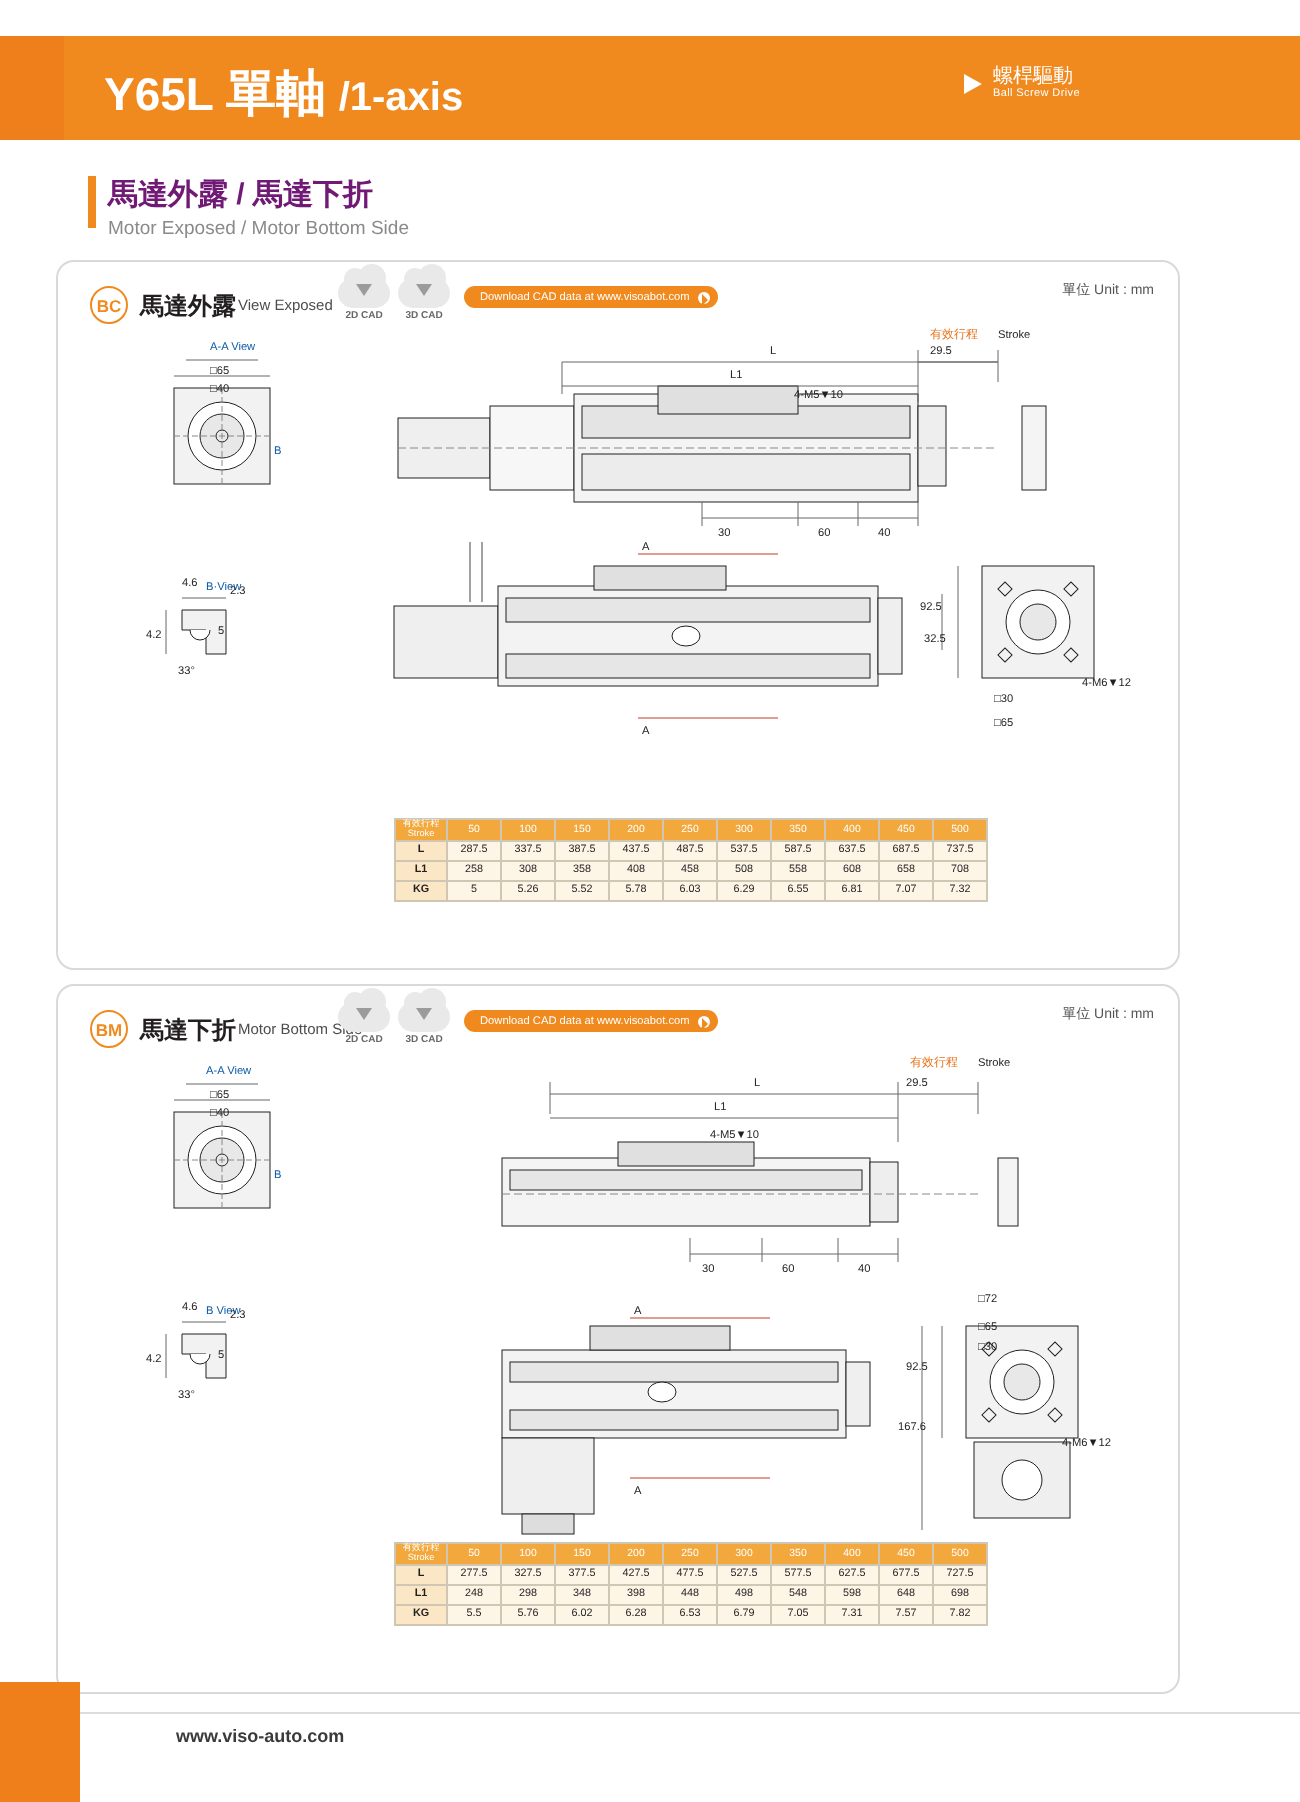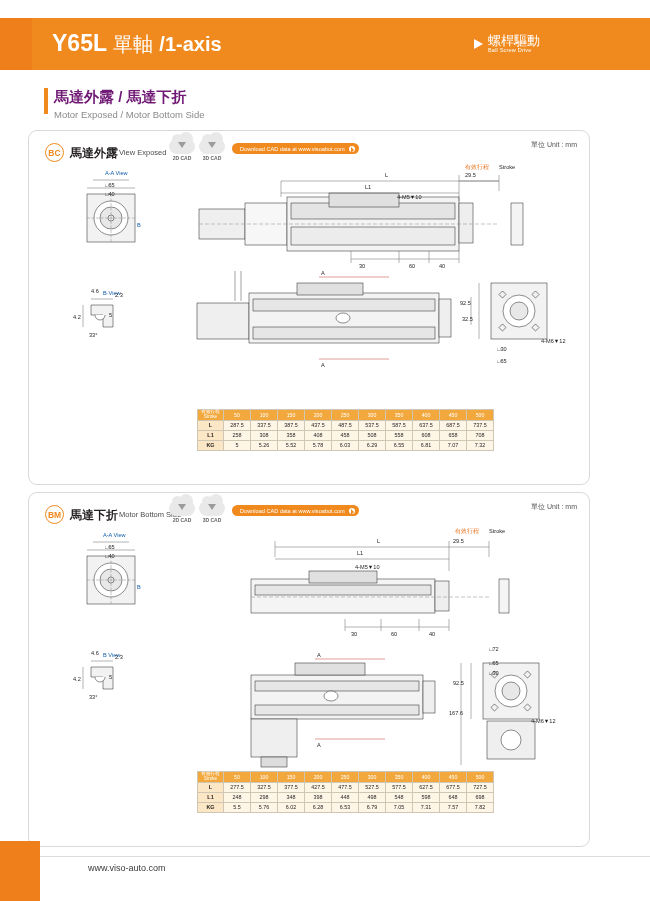--- a/index.html
+++ b/index.html
@@ -19,29 +19,29 @@
   }
   .header-left-block {
     position:absolute; left:0; top:18px; width:32px; height:52px;
     background:#ef7f1a;
   }
   .header-title {
     position:absolute; left:52px; top:30px;
     font-size:23px; font-weight:bold; color:#ffffff; letter-spacing:0px;
   }
   .header-title .model { font-weight:bold; }
-  .header-title .zh { font-weight:normal; font-size:20px; }
+  .header-title .zh { font-weight:bold; font-size:25px; }
   .header-title .ax { font-weight:bold; font-size:20px; }
   .header-right {
     position:absolute; right:110px; top:34px;
     display:flex; align-items:center; gap:5px;
   }
   .tri { width:0;height:0;border-left:9px solid #ffffff;border-top:5px solid transparent;border-bottom:5px solid transparent; }
   .hr-txt { color:#fff; line-height:1.05; }
-  .hr-txt .l1 { font-size:13px; }
+  .hr-txt .l1 { font-size:10px; }
   .hr-txt .l2 { font-size:5.5px; letter-spacing:.2px; }
 
   
   .sec-bar { position:absolute; left:44px; top:88px; width:4px; height:26px; background:#f08a1e; }
   .sec-zh { position:absolute; left:54px; top:88px; font-size:15px; font-weight:bold; color:#701a75; }
   .sec-en { position:absolute; left:54px; top:109px; font-size:9.5px; color:#8a8a8a; }
 
   
   .panel {
     position:absolute; left:28px; width:562px;
@@ -90,21 +90,21 @@
   .spec { position:absolute; border-collapse:collapse; font-size:5.4px; }
   .spec td, .spec th { border:0.5px solid #cfc7b4; text-align:center; height:10px; padding:0 1px; font-weight:normal; }
   .spec .hdr { background:#f2a83c; color:#fff; font-size:5.2px; }
   .spec .rowlbl { background:#fbe7c5; font-weight:bold; width:26px; }
   .spec .cell { background:#fdf5e6; width:27px; }
   .spec .sthead { background:#f2a83c; color:#fff; width:26px; font-size:4.6px; line-height:1.05; }
 
   
   .footer-orange { position:absolute; left:0; bottom:0; width:40px; height:60px; background:#ef7f1a; }
   .footer-line { position:absolute; left:0; bottom:44px; width:650px; height:1px; background:#dcdcdc; }
-  .footer-txt { position:absolute; left:88px; bottom:28px; font-size:9px; font-weight:normal; color:#3a3a3a;margin-top:12px; }
+  .footer-txt { position:absolute; left:88px; bottom:28px; font-size:9px; font-weight:bold; color:#3a3a3a;margin-top:12px; }
 
   .lbl { font-size:5.6px; fill:#231f20; }
   .lbl-b { font-size:5.6px; fill:#0f5ca8; }
   .lbl-o { font-size:6px; fill:#e8721b; }
 </style>
 </head>
 <body>
 
 <div class="header-band"></div>
 <div class="header-left-block"></div>

